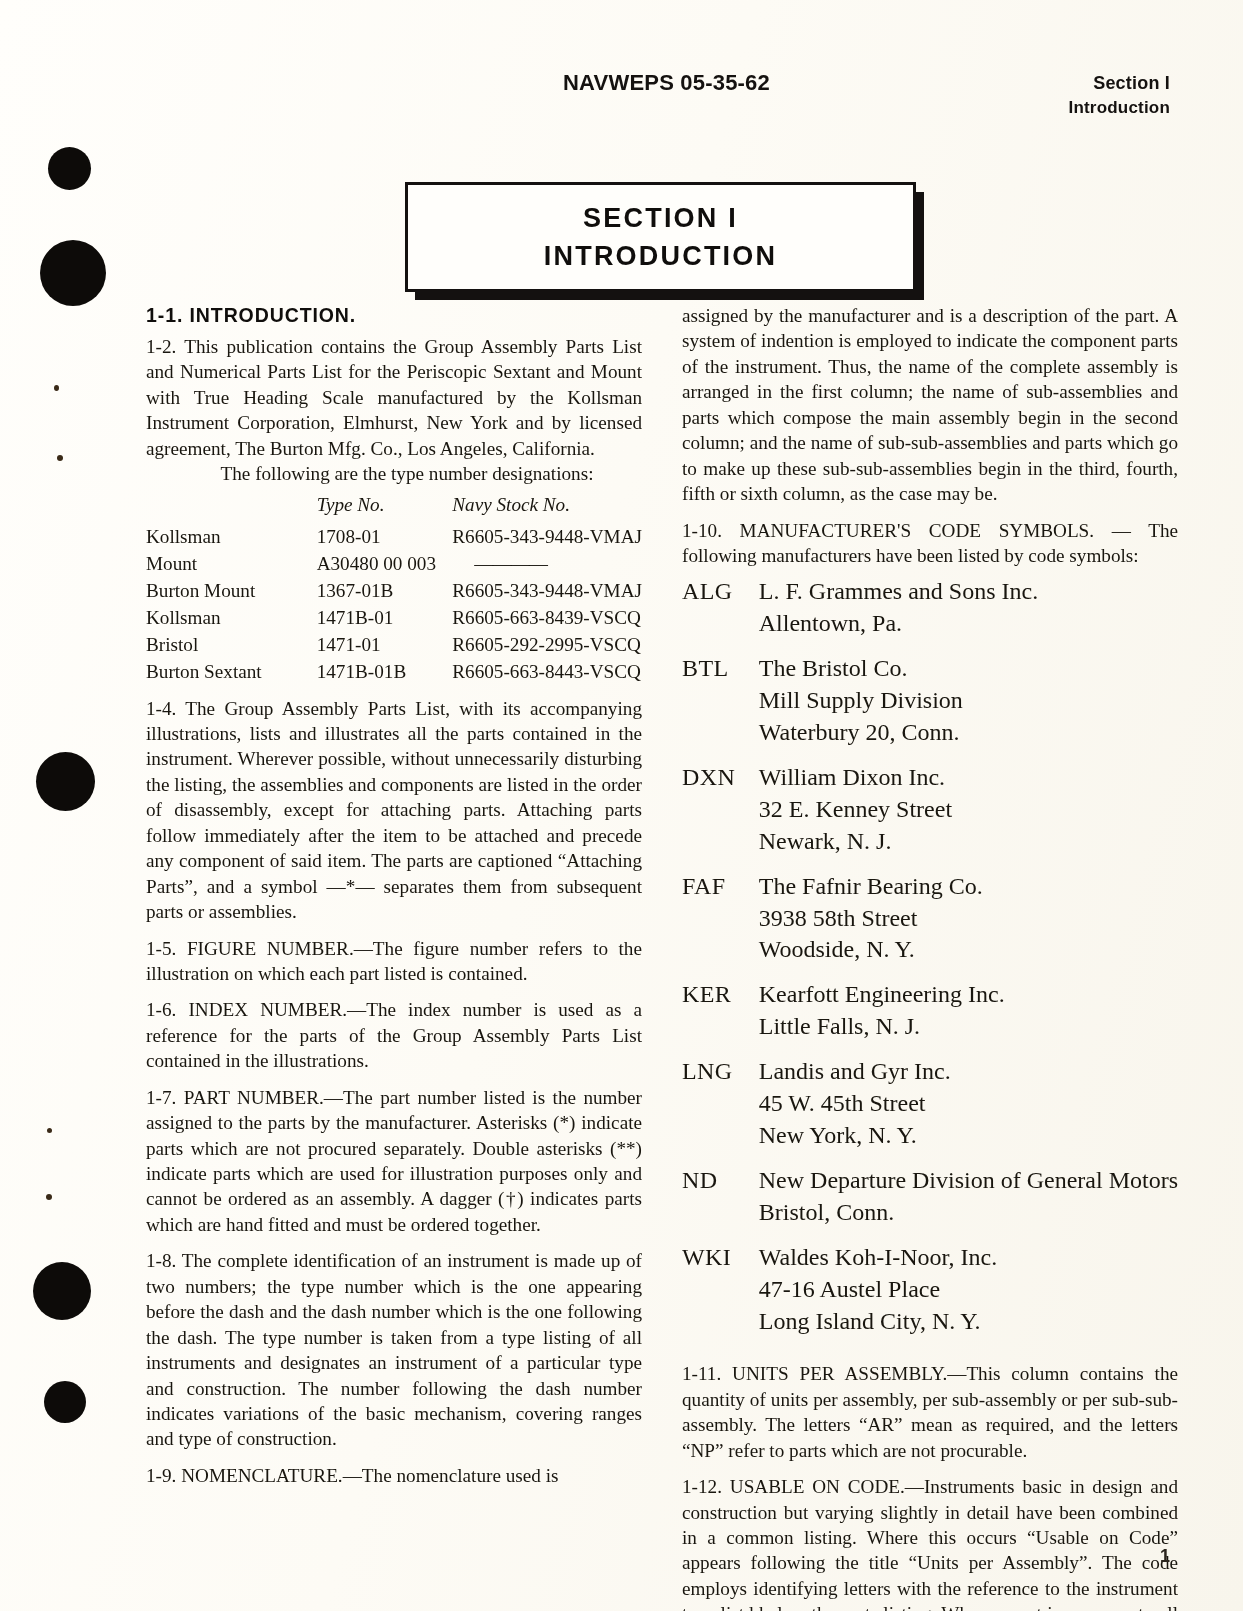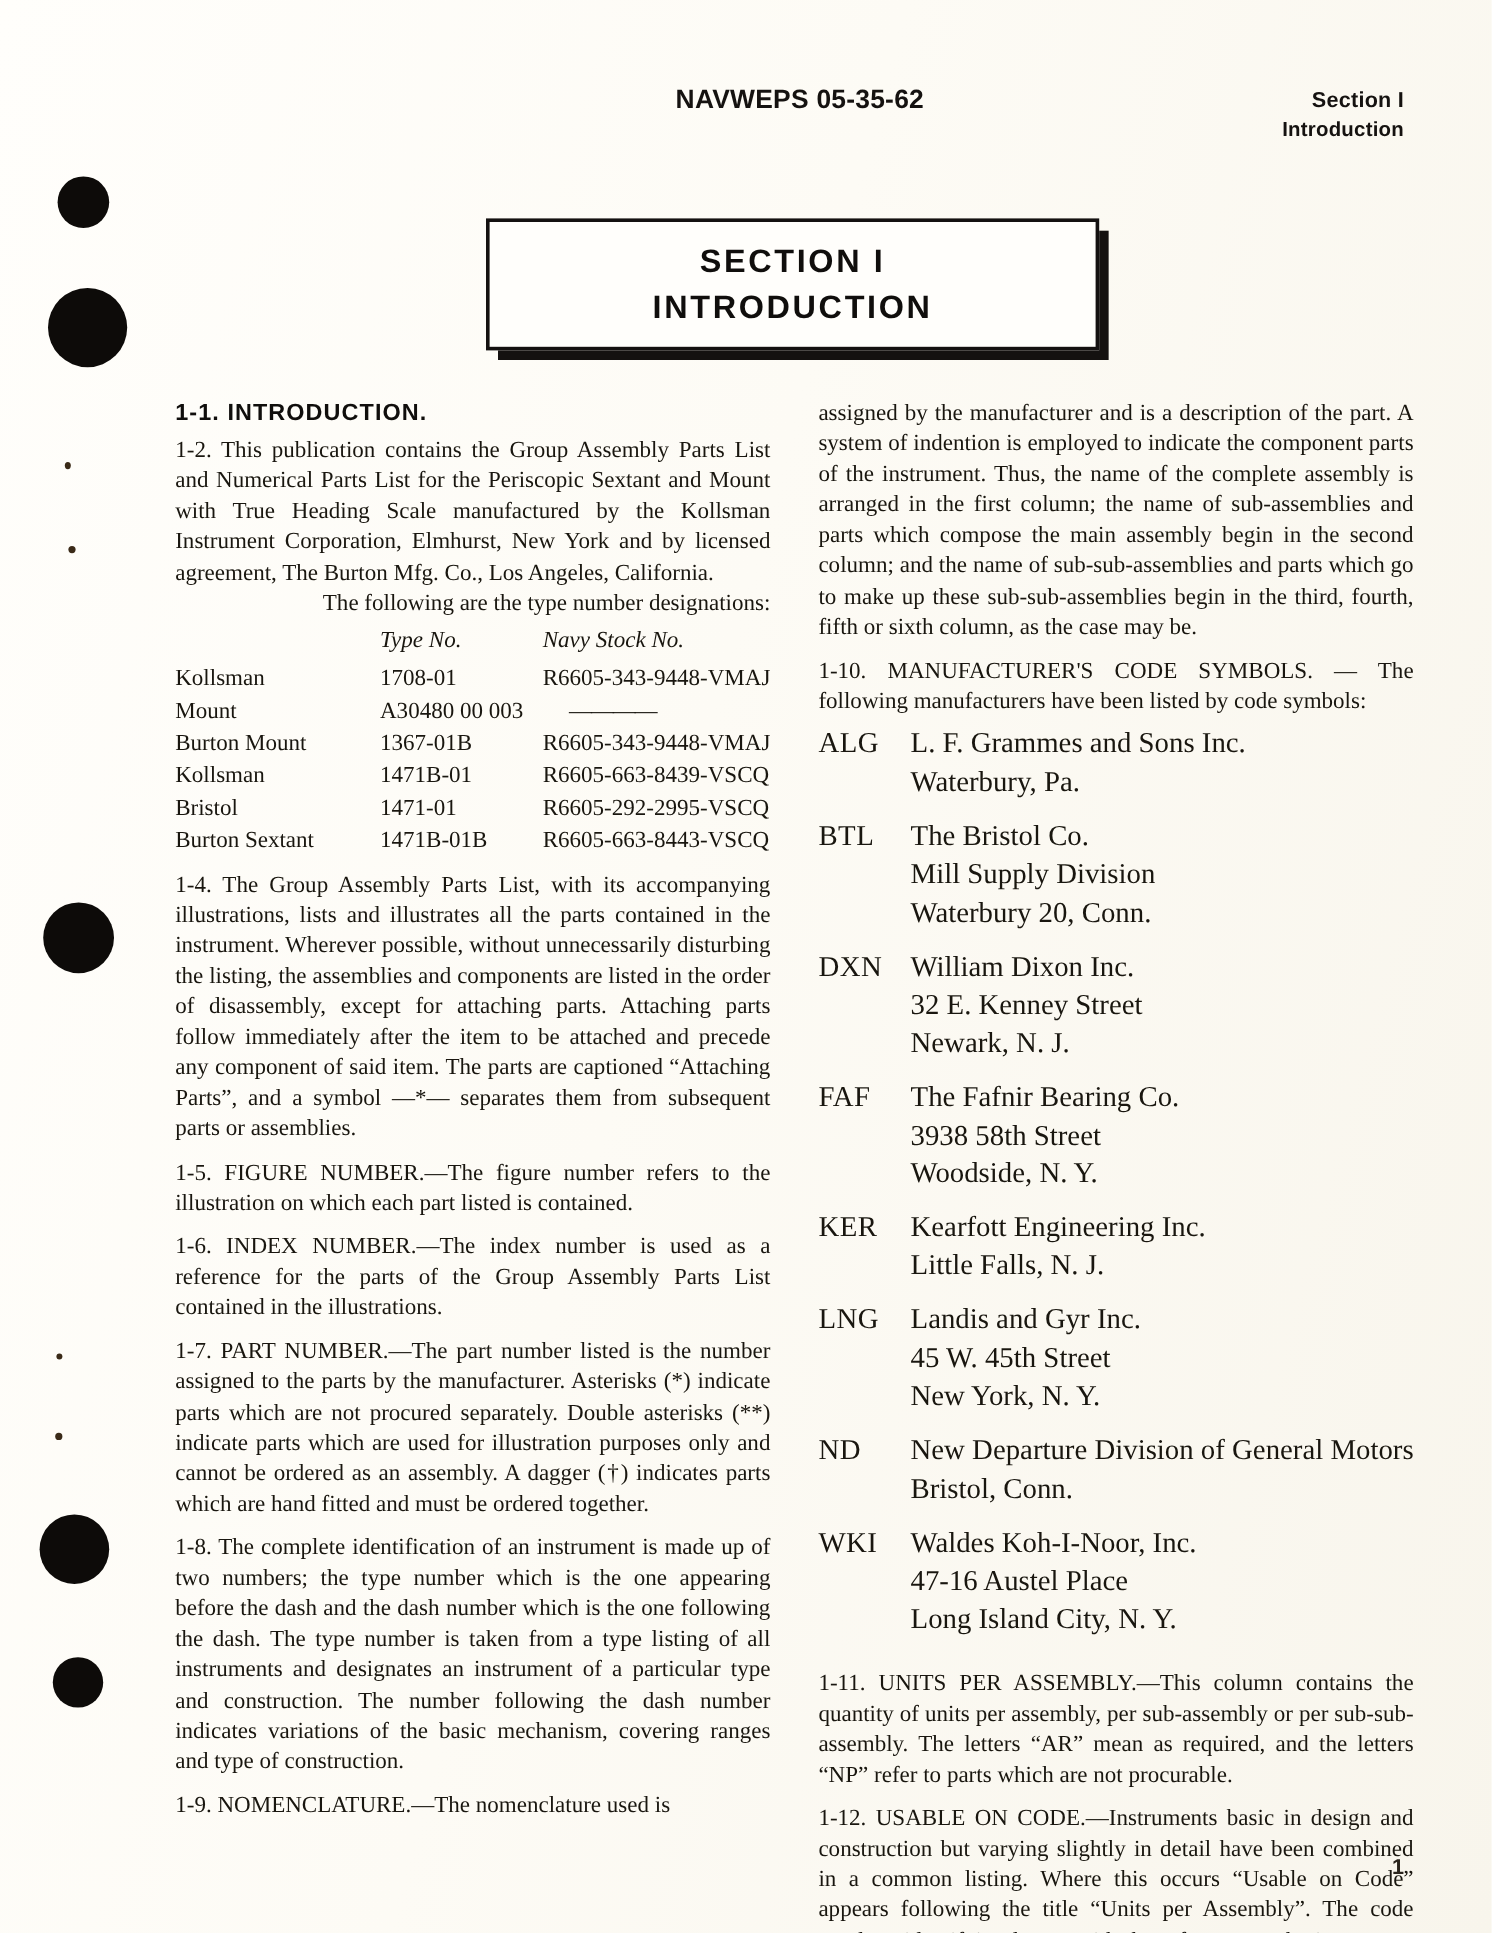--- a/index.html
+++ b/index.html
@@ -67,21 +67,21 @@
     font-weight:bold;
     font-size:27px;
     letter-spacing:2.2px;
     color:#100e0c;
     line-height:1.42;
   }
 
   
   .col {
     position:absolute;
-    top:332px;
+    top:303px;
     width:496px;
     font-size:19.2px;
     line-height:1.325;
     text-align:justify;
     text-justify:inter-word;
     color:#19160f;
   }
   .col-left  { left:146px; }
   .col-right { left:682px; }
 
@@ -182,21 +182,21 @@
       <div>INTRODUCTION</div>
     </div>
   </div>
 
   <div class="col col-left">
 
     <h3 class="head">1-1. INTRODUCTION.</h3>
 
     <p class="tight">1-2.  This publication contains the Group Assembly Parts List and Numerical Parts List for the Periscopic Sextant and Mount with True Heading Scale manufactured by the Kollsman Instrument Corporation, Elmhurst, New York and by licensed agreement, The Burton Mfg. Co., Los Angeles, California.</p>
 
-    <p class="indent" style="text-align:right;margin-bottom:0;">The following are the type number designations:</p>
+    <p class="indent" style="text-align:center;margin-bottom:0;">The following are the type number designations:</p>
 
     <table class="typetab">
       <thead>
         <tr>
           <th class="c-name"></th>
           <th class="c-type">Type No.</th>
           <th class="c-stock">Navy Stock No.</th>
         </tr>
       </thead>
       <tbody>
@@ -248,21 +248,21 @@
     <p>assigned by the manufacturer and is a description of the part. A system of indention is employed to indicate the component parts of the instrument. Thus, the name of the complete assembly is arranged in the first column; the name of sub-assemblies and parts which compose the main assembly begin in the second column; and the name of sub-sub-assemblies and parts which go to make up these sub-sub-assemblies begin in the third, fourth, fifth or sixth column, as the case may be.</p>
 
     <p style="margin-bottom:2px;">1-10. MANUFACTURER'S CODE SYMBOLS. — The following manufacturers have been listed by code symbols:</p>
 
     <table class="mfr">
       <tbody>
           <tr>
             <td class="code">ALG</td>
             <td class="addr">
               <div>L. F. Grammes and Sons Inc.</div>
-              <div>Waterbury, Pa.</div>
+              <div>Allentown, Pa.</div>
             </td>
           </tr>
           <tr>
             <td class="code">BTL</td>
             <td class="addr">
               <div>The Bristol Co.</div>
               <div>Mill Supply Division</div>
               <div>Waterbury 20, Conn.</div>
             </td>
           </tr>

